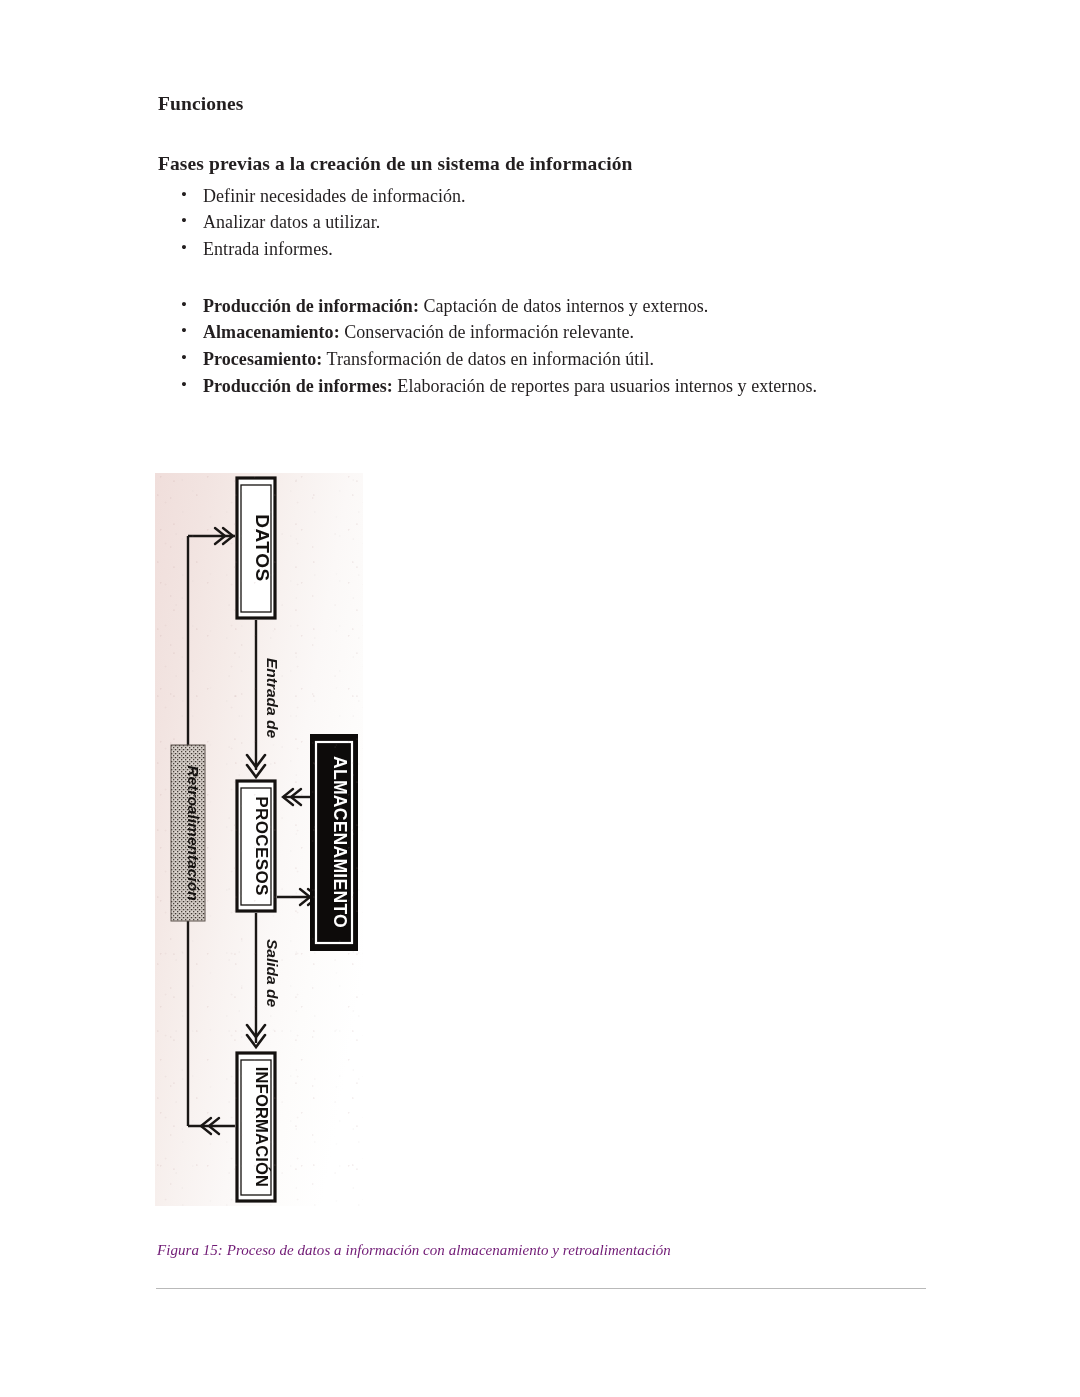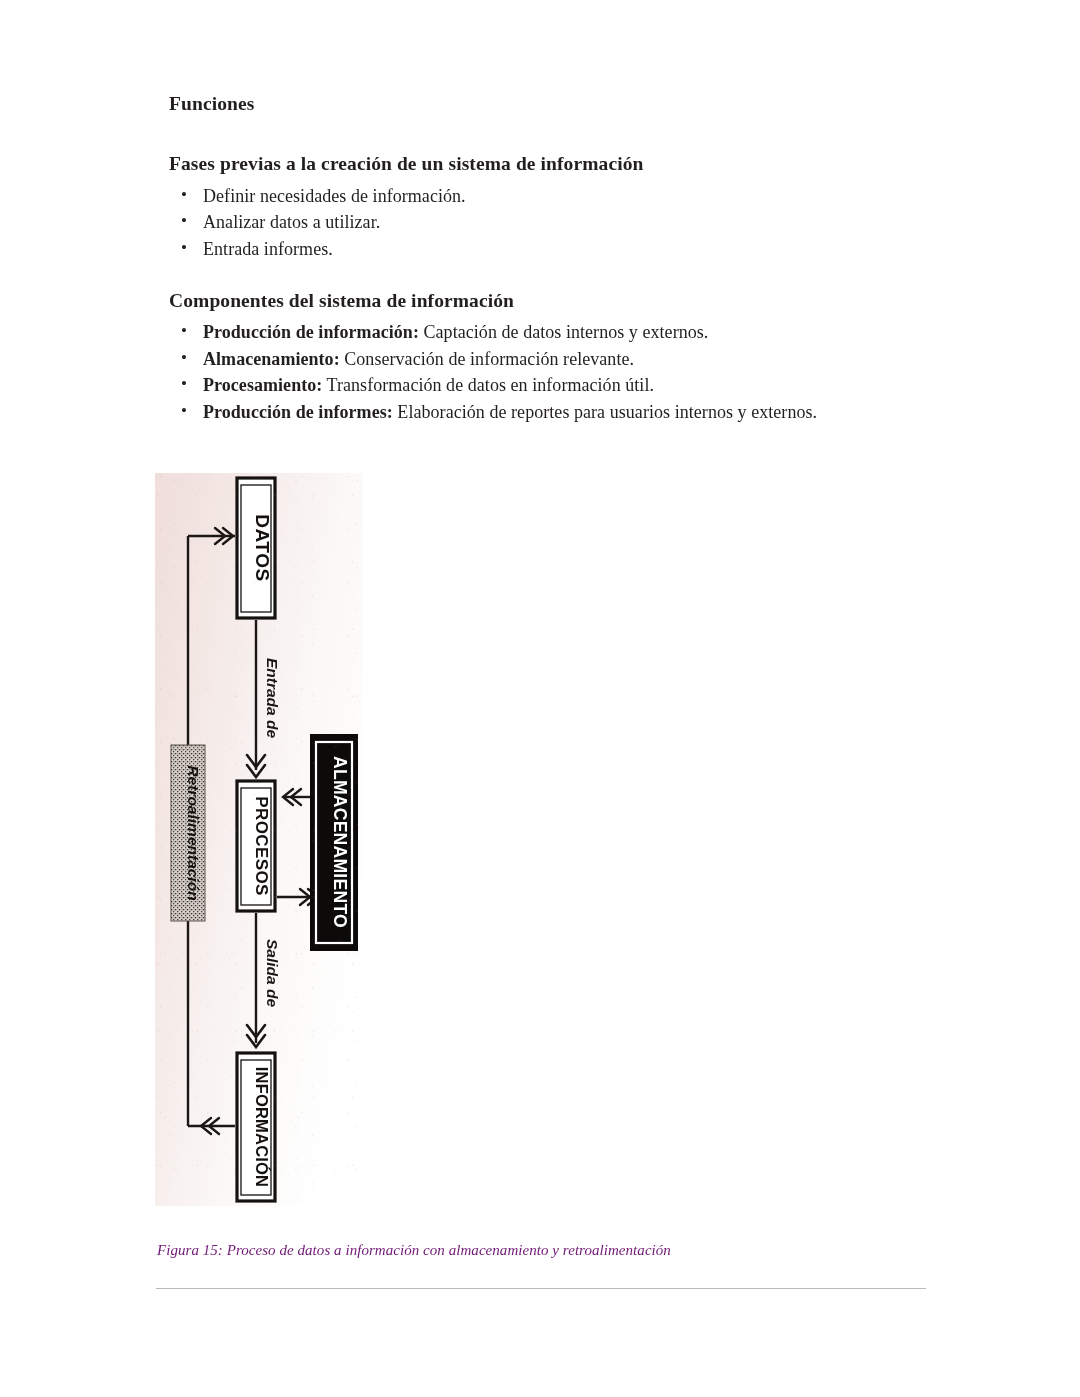--- a/index.html
+++ b/index.html
@@ -27,21 +27,21 @@
   .content {
     position: absolute;
     left: 157px;
     top: 92px;
     width: 768px;
   }
 
   h2.section-title {
     font-size: 19.5px;
     font-weight: bold;
-    margin: 0 0 6px 12px;
+    margin: 0 0 6px 1px;
     letter-spacing: 0.1px;
     line-height: 1.25;
   }
 
   p.body-text {
     font-size: 18.5px;
     margin: 0;
     line-height: 1.42;
     letter-spacing: 0.05px;
   }
@@ -175,21 +175,20 @@
 
     <h2 class="section-title">Fases previas a la creación de un sistema de información</h2>
     <ul class="bullets">
       <li>Definir necesidades de información.</li>
       <li>Analizar datos a utilizar.</li>
       <li>Entrada informes.</li>
     </ul>
 
     <div class="gap-md"></div>
 
-    <h2 class="section-title">Componentes del sistema de información</h2>
     <ul class="bullets">
       <li><b>Producción de información:</b><span> Captación de datos internos y externos.</span></li>
       <li><b>Almacenamiento:</b><span> Conservación de información relevante.</span></li>
       <li><b>Procesamiento:</b><span> Transformación de datos en información útil.</span></li>
       <li><b>Producción de informes:</b><span> Elaboración de reportes para usuarios internos y externos.</span></li>
     </ul>
 
   </div>
 
   <div class="figure-wrap">

